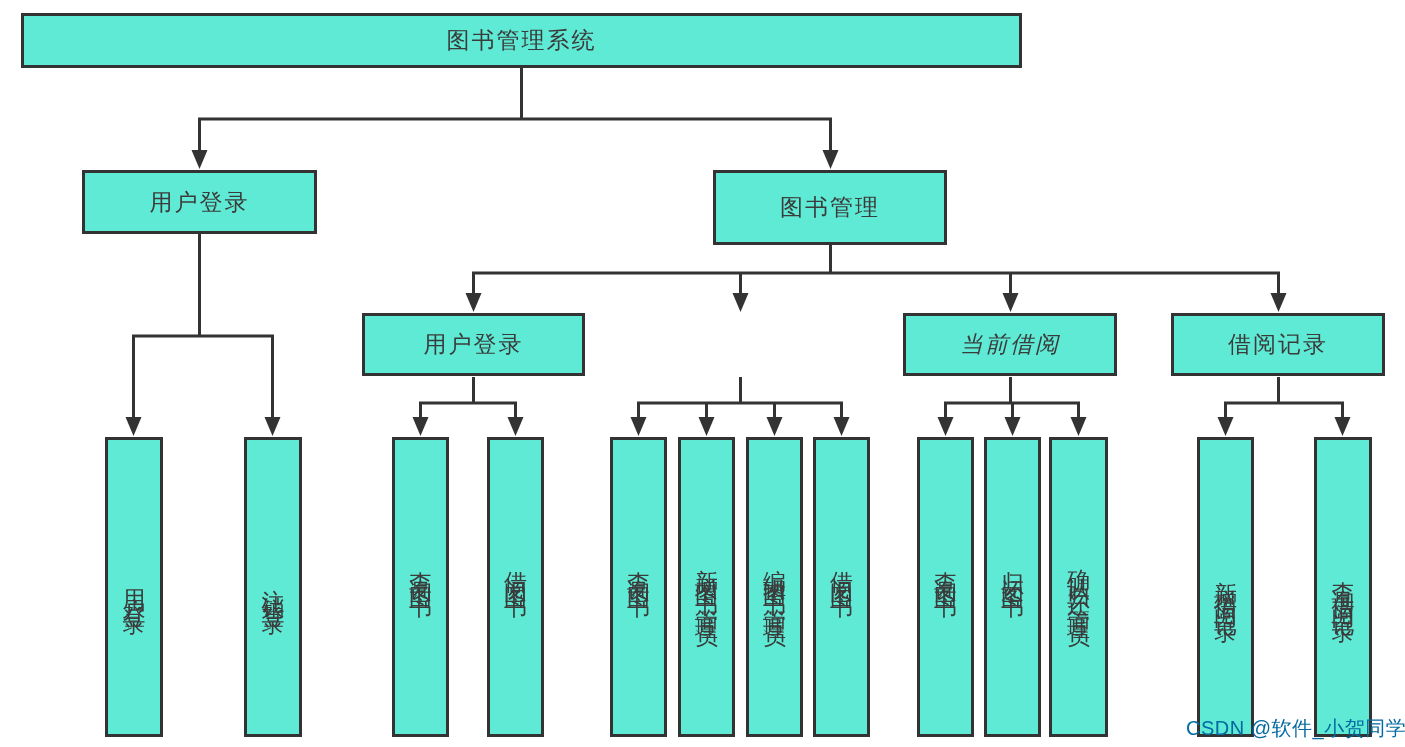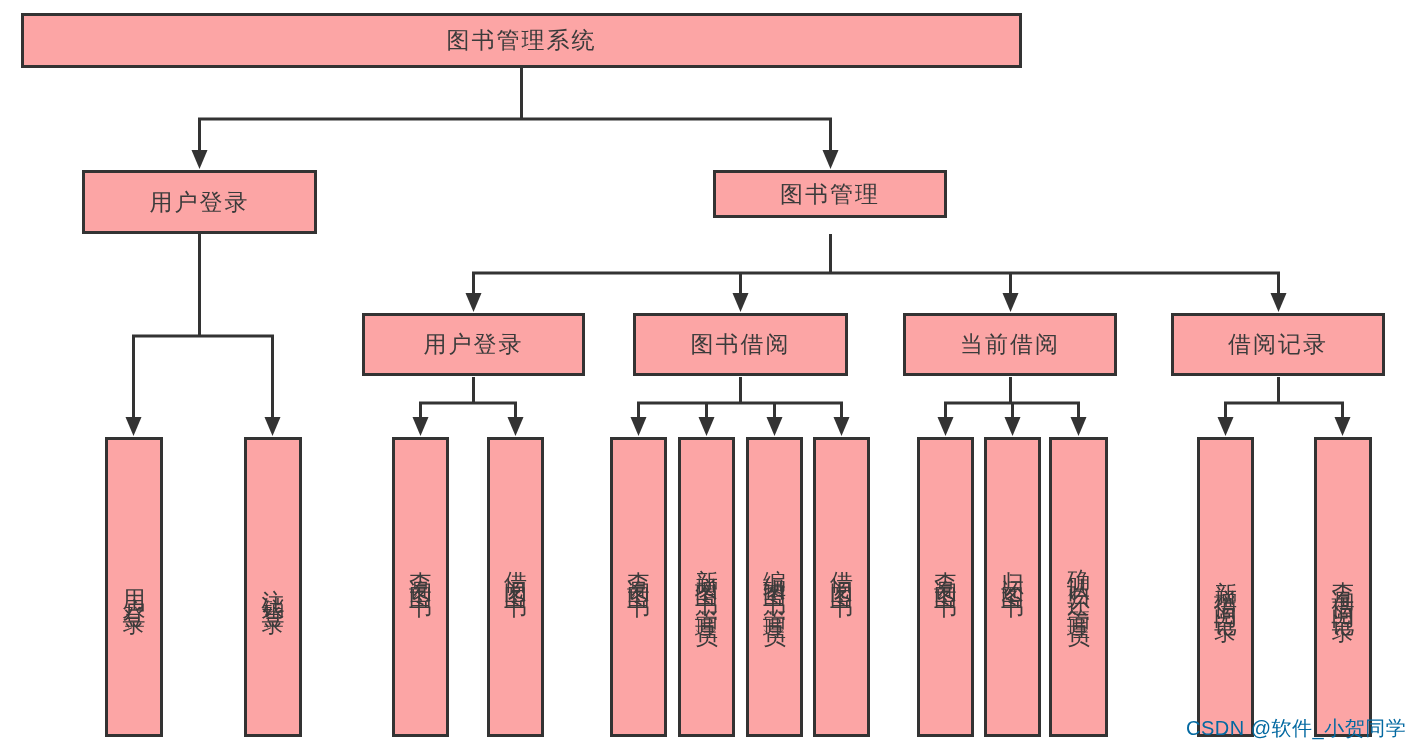--- a/index.html
+++ b/index.html
@@ -12,21 +12,21 @@
     overflow: hidden;
   }
   .connectors {
     position: absolute;
     left: 0; top: 0;
     width: 1405px; height: 747px;
   }
   .node {
     position: absolute;
     box-sizing: border-box;
-    background: #fca5a5;
+    background: #5eead4;
     border: 3px solid #333333;
     color: #3b3b3b;
     display: flex;
     align-items: center;
     justify-content: center;
   }
   .hbox {
     font-size: 23px;
     letter-spacing: 2px;
     white-space: nowrap;
@@ -87,31 +87,28 @@
     </g>
   </svg>
 
   <div class="node hbox" style="left:21px; top:13px; width:1001px; height:55px;">
     <span>图书管理系统</span>
   </div>
 
   <div class="node hbox" style="left:82px; top:170px; width:235px; height:64px;">
     <span>用户登录</span>
   </div>
-  <div class="node hbox" style="left:713px; top:170px; width:234px; height:48px;">
+  <div class="node hbox" style="left:713px; top:170px; width:234px; height:75px;">
     <span>图书管理</span>
   </div>
 
   <div class="node hbox" style="left:362px; top:313px; width:223px; height:63px;">
     <span>用户登录</span>
   </div>
-  <div class="node hbox" style="left:633px; top:313px; width:215px; height:63px;">
-    <span>图书借阅</span>
-  </div>
-  <div class="node hbox" style="left:903px; top:313px; width:214px; height:63px;">
+  <div class="node hbox" style="left:903px; top:313px; width:214px; height:63px;font-style:italic;">
     <span>当前借阅</span>
   </div>
   <div class="node hbox" style="left:1171px; top:313px; width:214px; height:63px;">
     <span>借阅记录</span>
   </div>
 
   <div class="node vbox" style="left:105px; top:437px; width:58px; height:300px;">
     <span>用户登录</span>
   </div>
   <div class="node vbox" style="left:244px; top:437px; width:58px; height:300px;">

